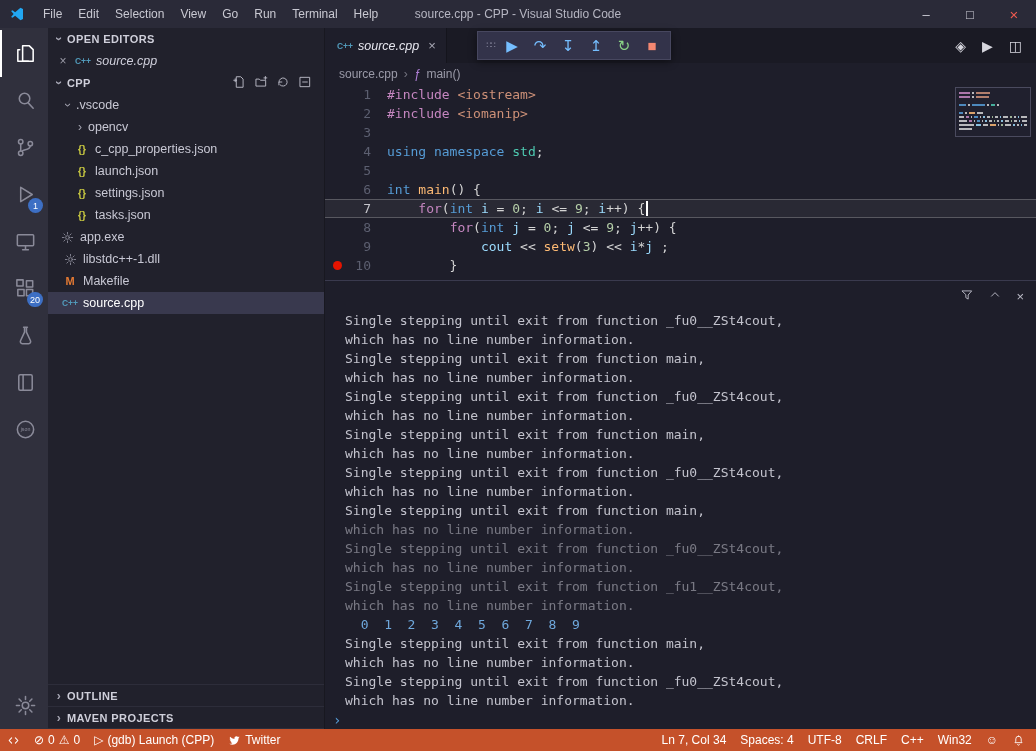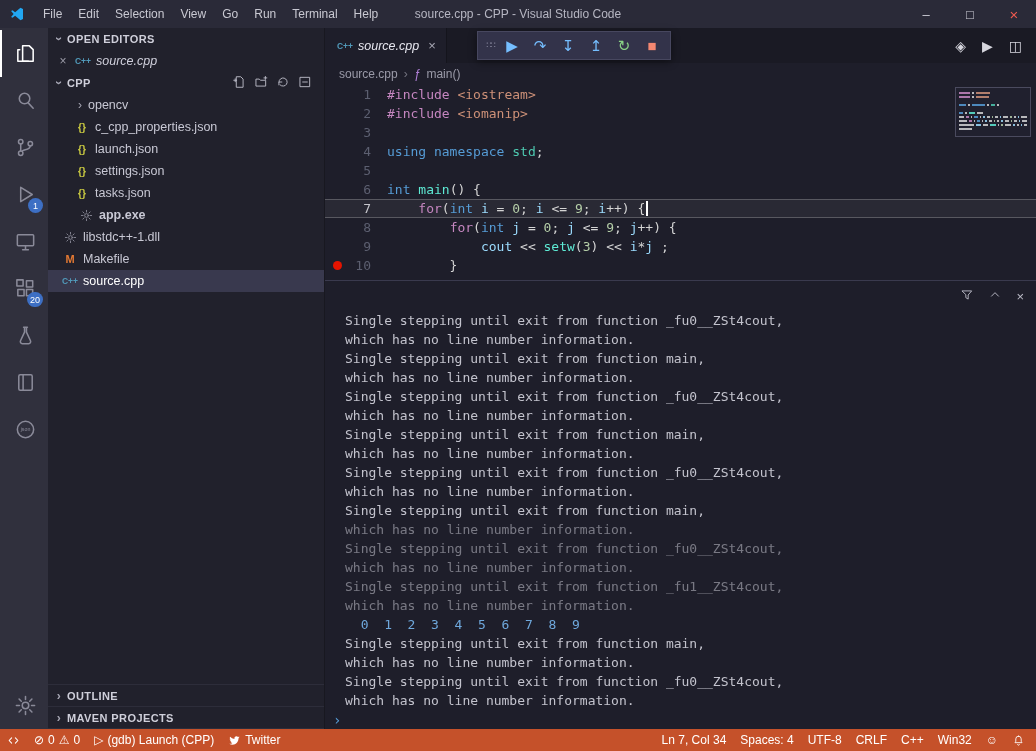--- a/index.html
+++ b/index.html
@@ -65,21 +65,21 @@
   .bc-sym{ color:#b180d7; font-size:12px; font-style:italic; }
   .code-area{ flex:1; position:relative; font-family:"DejaVu Sans Mono", monospace; font-size:13px; line-height:19px; overflow:hidden; }
   .code-line{ display:flex; height:19px; white-space:pre; }
   .code-line.current{ background:rgba(255,255,255,.05);
      box-shadow:inset 0 1px 0 rgba(255,255,255,.22), inset 0 -1px 0 rgba(255,255,255,.22); }
   .ln-gutter{ flex:0 0 62px; text-align:right; padding-right:16px; color:#5c5f70; position:relative; }
   .code-line.current .ln-gutter{ color:#c6c6cc; }
   .bp-dot{ position:absolute; left:8px; top:5px; width:9px; height:9px; border-radius:50%; background:#e51400; }
   .line-content{ flex:1; }
   .tok-pp{ color:#c586c0; } .tok-inc{ color:#ce9178; } .tok-kw{ color:#569cd6; }
-  .tok-ctl{ color:#c586c0; } .tok-fn{ color:#5eead4; } .tok-var{ color:#9cdcfe; }
+  .tok-ctl{ color:#c586c0; } .tok-fn{ color:#fdba74; } .tok-var{ color:#9cdcfe; }
   .tok-num{ color:#b5cea8; } .tok-pl{ color:#d4d4d4; } .tok-cls{ color:#4ec9b0; }
   .cursor{ display:inline-block; width:2px; height:15px; background:#ffffff; vertical-align:text-bottom; margin-left:1px; }
   .mm-box{ position:absolute; right:5px; top:2px; width:76px; border:1px solid #4a4a5e; background:#20202e; padding:4px 3px; }
   .mm-line{ height:2px; margin-bottom:2px; display:flex; gap:2px; }
   .mm-seg{ height:2px; background:currentColor; opacity:.85; display:inline-block; }
   
   .panel{ flex:0 0 448px; border-top:1px solid #3a3a4e; display:flex; flex-direction:column; background:#1e1e2a; }
   .panel-header{ flex:0 0 30px; display:flex; align-items:center; padding:0 12px; }
   .panel-tabs{ display:flex; height:100%; }
   .panel-tab{ margin-right:16px; font-size:11px; letter-spacing:.5px; color:#8f8f9f; display:flex; align-items:center; height:100%; border-bottom:1px solid transparent; }
@@ -229,41 +229,45 @@
                 <path d="M5 17v-5h5"></path>
               </svg></span>
             <span><svg viewBox="0 0 24 24" fill="none" stroke="currentColor" stroke-width="1.6" stroke-linecap="round" stroke-linejoin="round">
                 <rect x="4" y="4" width="16" height="16"></rect>
                 <path d="M8 12h8"></path>
               </svg></span>
           </span>
       </div>
 
       <div class="tree" id="tree">
+          <div class="tree-item" style="padding-left: 12px;">
+            <span class="chev down">›</span>
+            <span>.vscode</span>
+          </div>
           <div class="tree-item" style="padding-left: 24px;">
             <span class="chev">›</span>
             <span>opencv</span>
           </div>
           <div class="tree-item" style="padding-left: 24px;">
             <span class="fi json-ic">{}</span>
             <span>c_cpp_properties.json</span>
           </div>
           <div class="tree-item" style="padding-left: 24px;">
             <span class="fi json-ic">{}</span>
             <span>launch.json</span>
           </div>
           <div class="tree-item" style="padding-left: 24px;">
             <span class="fi json-ic">{}</span>
             <span>settings.json</span>
           </div>
           <div class="tree-item" style="padding-left: 24px;">
             <span class="fi json-ic">{}</span>
             <span>tasks.json</span>
           </div>
-          <div class="tree-item" style="padding-left: 28px; font-weight: bold;">
+          <div class="tree-item" style="padding-left: 9px;">
             <span class="fi bin-ic">
               <svg viewBox="0 0 24 24" fill="none" stroke="currentColor" stroke-width="1.6" stroke-linecap="round" stroke-linejoin="round">
                 <circle cx="12" cy="12" r="3.4"></circle>
                 <path d="M12 2.5v3.2M12 18.3v3.2M2.5 12h3.2M18.3 12h3.2M5.3 5.3l2.3 2.3M16.4 16.4l2.3 2.3M18.7 5.3l-2.3 2.3M7.6 16.4l-2.3 2.3"></path>
               </svg>
             </span>
             <span>app.exe</span>
           </div>
           <div class="tree-item" style="padding-left: 12px;">
             <span class="fi bin-ic">

